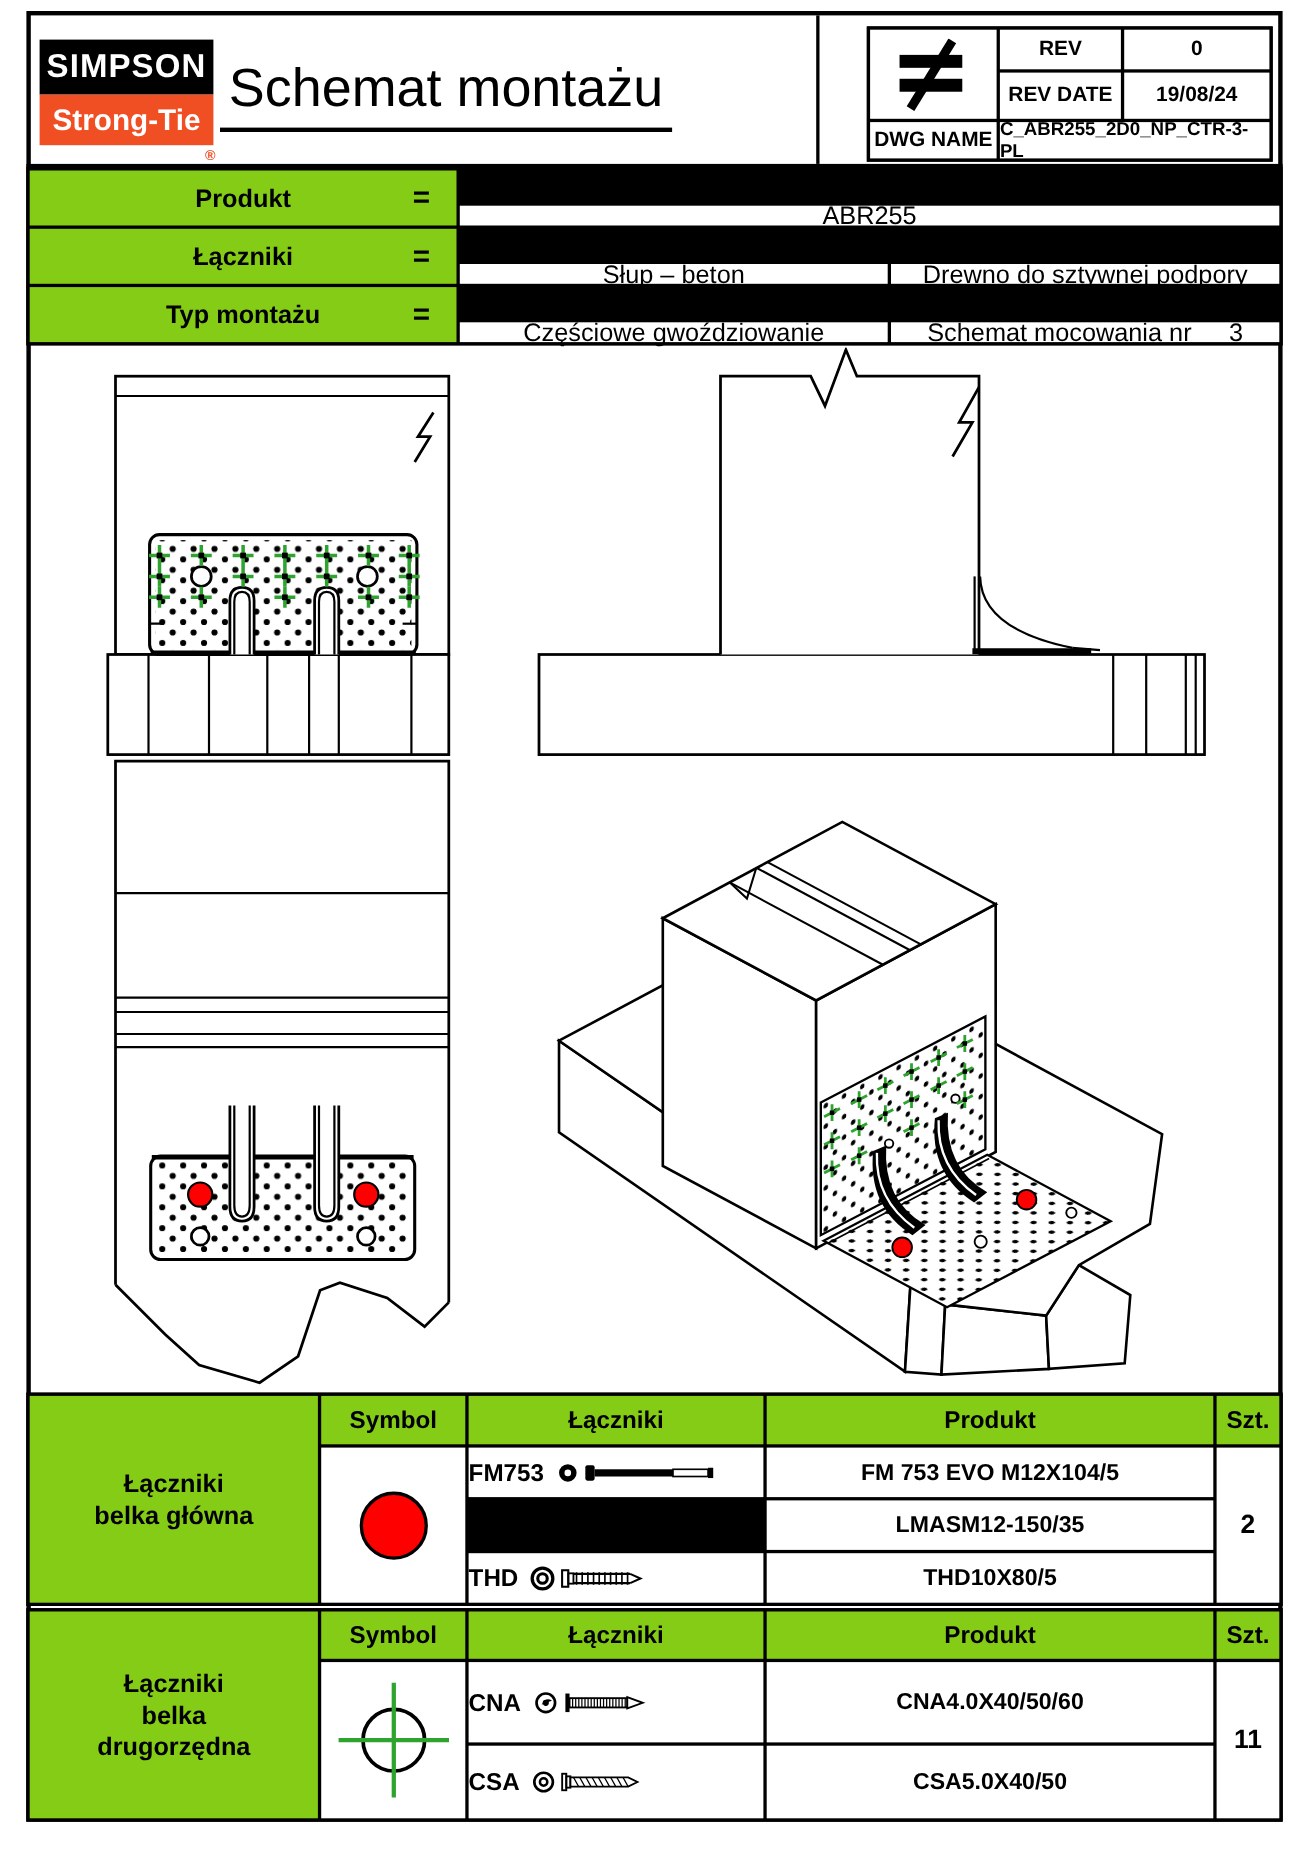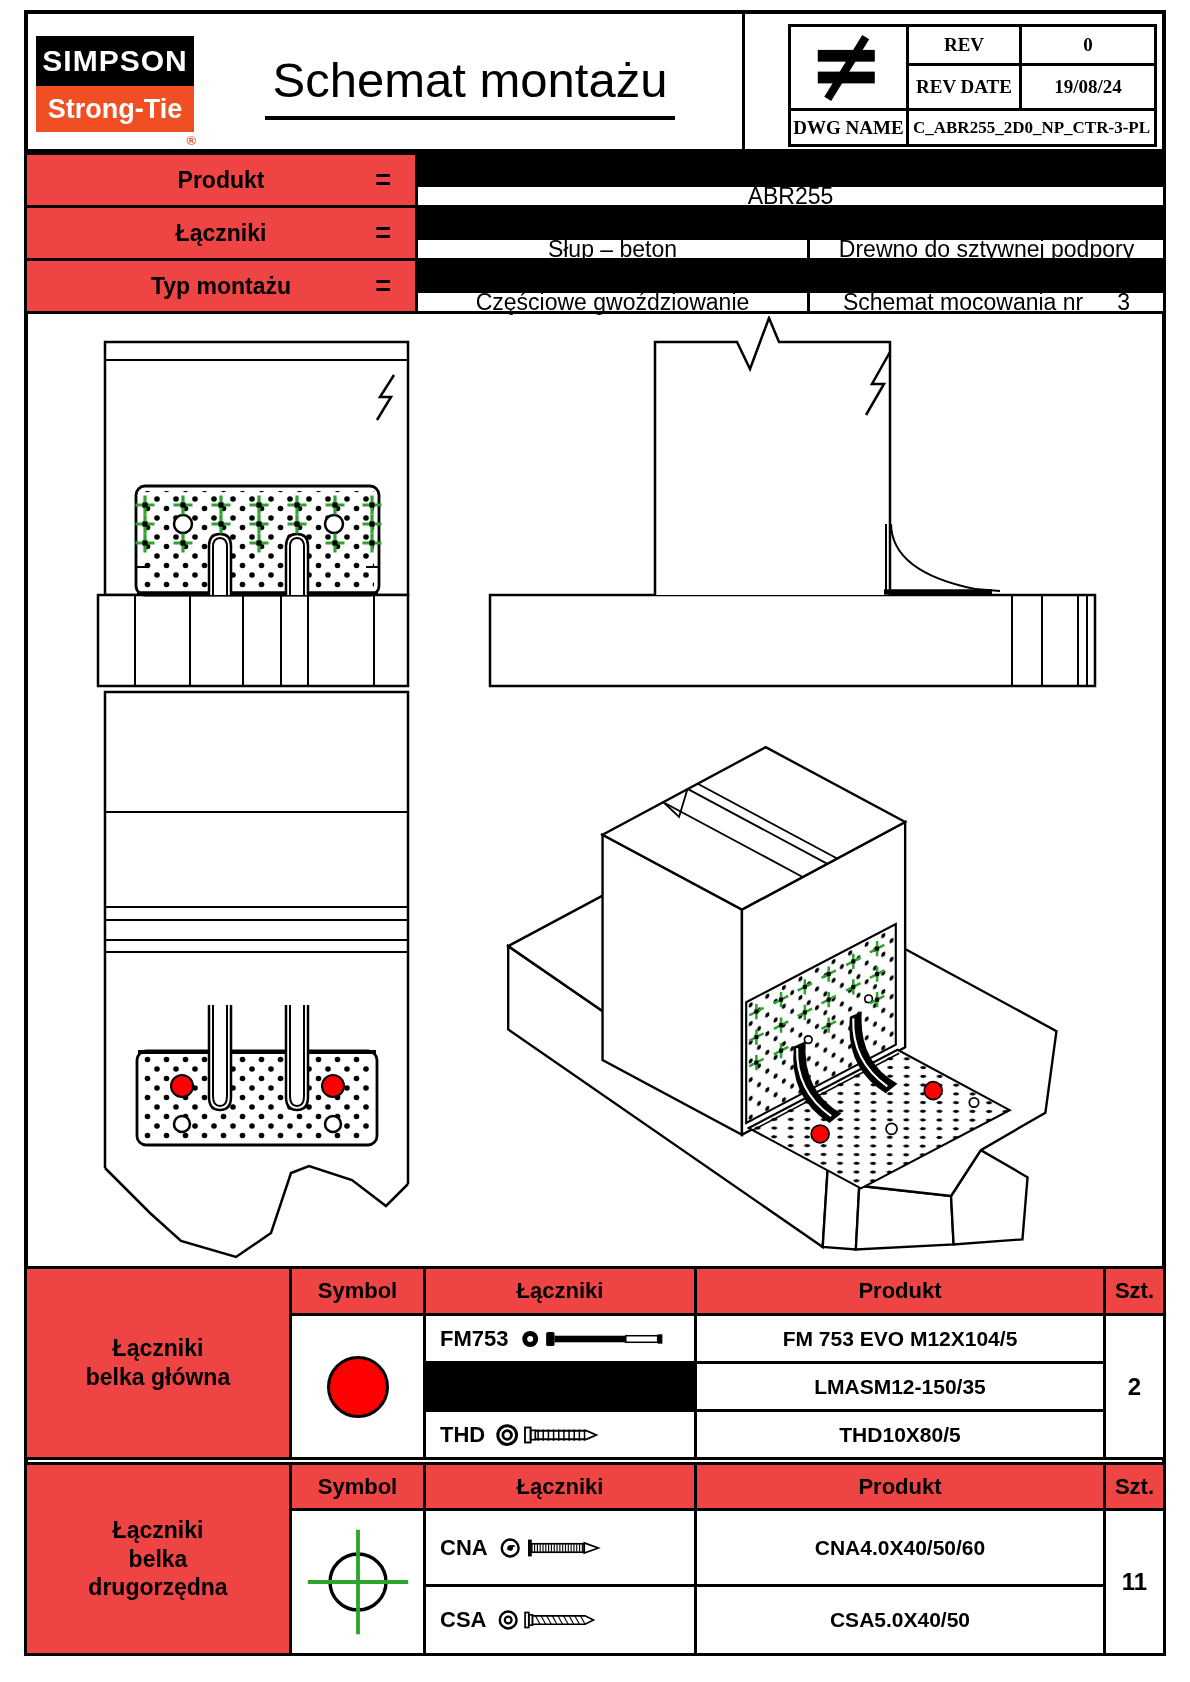--- a/index.html
+++ b/index.html
@@ -10,50 +10,50 @@
   .hdr-sep{left:24px;top:149px;width:1142px;height:4px;background:#000;}
   .hdr-div{left:742px;top:14px;width:3px;height:135px;background:#000;}
   
   .logo{left:36px;top:36px;width:158px;}
   .logo-top{height:50px;background:#000;color:#fff;display:flex;align-items:center;justify-content:center;
             font-weight:bold;font-size:30px;letter-spacing:1px;}
   .logo-bot{height:46px;background:#f04e23;color:#fff;display:flex;align-items:center;justify-content:center;
             font-weight:bold;font-size:27px;position:relative;}
   .logo-reg{position:absolute;right:-2px;bottom:-16px;color:#f04e23;font-size:13px;font-weight:bold;}
   
-  .title-wrap{left:200px;top:52px;width:540px;text-align:center;}
+  .title-wrap{left:200px;top:52px;width:540px;}
   .title-wrap span{display:inline-block;font-size:49px;border-bottom:4px solid #000;padding:0 8px 8px;}
   
   .revgrid{left:788px;top:24px;display:grid;grid-template-columns:115px 110px 132px;
-           grid-template-rows:36px 42px 33px;gap:3px;background:#000;border:3px solid #000;font-family:Liberation Serif, serif;}
+           grid-template-rows:36px 42px 33px;gap:3px;background:#000;border:3px solid #000;}
   .cell{display:flex;align-items:center;justify-content:center;background:#fff;}
   .rev-lbl{font-size:19px;font-weight:600;}
   .rev-val{font-size:19px;font-weight:600;}
   .dwg-val{font-size:17px;font-weight:600;letter-spacing:0;}
   .neq-cell{grid-row:1/3;}
   .dwg-valcell{grid-column:2/4;}
   
   .infogrid{left:24px;top:152px;display:grid;grid-template-columns:388px 389px 353px;
             grid-template-rows:50px 50px 50px;gap:3px;background:#000;border:3px solid #000;}
-  .gray{background:#ef4444;}
+  .gray{background:#84cc16;}
   .info-lbl{font-weight:bold;font-size:23px;position:relative;}
   .info-eq{position:absolute;right:24px;top:50%;transform:translateY(-50%);font-weight:bold;font-size:27px;}
   .info-val{font-size:23px;margin-top:32px;}
   .span23{grid-column:2/4;}
   .nrgap{display:flex;gap:34px;align-items:center;}
   
   .drawing{left:28px;top:316px;}
   
   .ftable{left:24px;display:grid;grid-template-columns:262px 131px 268px 406px 57px;
           gap:3px;background:#000;border:3px solid #000;}
   .ta{top:1266px;grid-template-rows:44px 45px 45px 45px;}
   .tb{top:1462px;grid-template-rows:43px 73px 66px;}
   .sect-lbl{flex-direction:column;font-weight:bold;font-size:23px;line-height:1.25;}
   .hd{font-weight:bold;font-size:22px;}
-  .code-cell{justify-content:flex-start;padding-left:14px;gap:10px;box-sizing:border-box;}
+  .code-cell{justify-content:flex-start;gap:10px;box-sizing:border-box;}
   .code{font-weight:bold;font-size:22px;white-space:nowrap;}
   .prod{font-weight:bold;font-size:21px;}
   .qty{font-weight:bold;font-size:24px;}
   .rowspan-a{grid-row:2/5;}
   .rowspan-b{grid-row:2/4;}
   .red-dot{width:56px;height:56px;border-radius:50%;background:#ff0000;border:3px solid #000;}
 </style>
 </head>
 <body>
 

